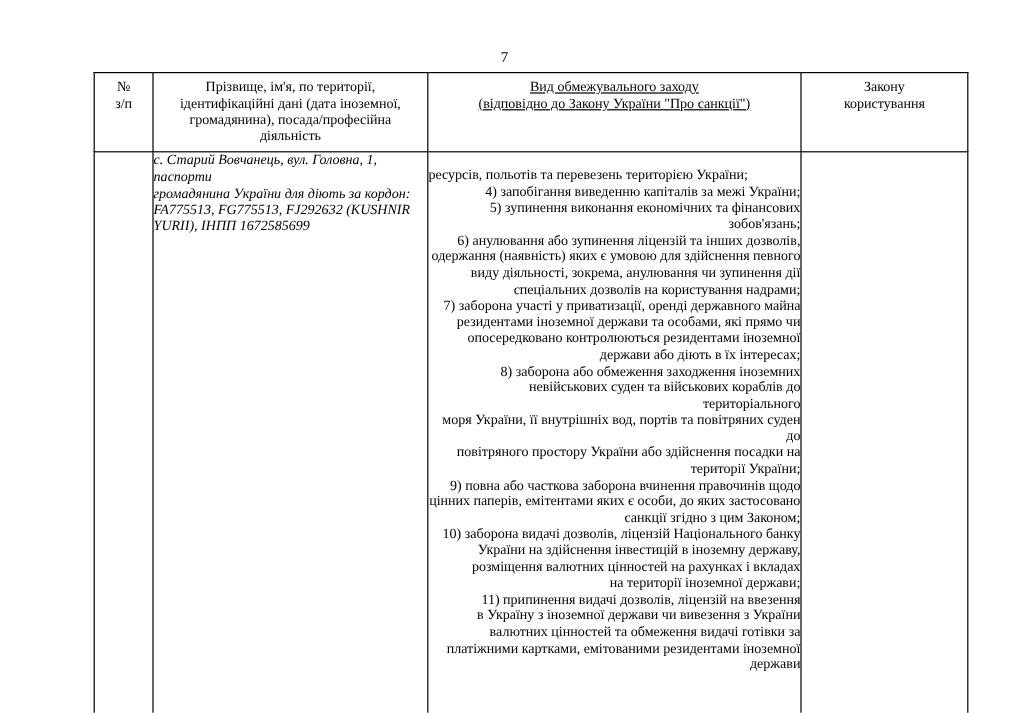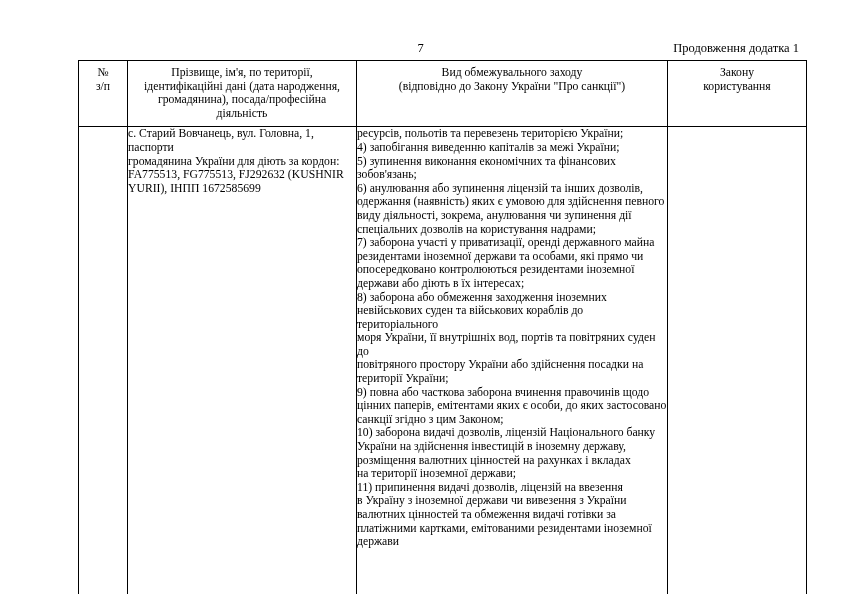--- a/index.html
+++ b/index.html
@@ -54,21 +54,21 @@
     table-layout: fixed;
   }
   table.doc-table td, table.doc-table th {
     border: 1px solid #000000;
     vertical-align: top;
     padding: 0;
     font-weight: normal;
   }
   th.col-num { width: 48px; }
   th.col-person { width: 228px; }
-  th.col-measure { width: 310px; }
+  th.col-measure { width: 310px; text-decoration: underline; }
   th.col-term { width: 138px; }
 
   .th-inner {
     padding: 5px 4px 6px 4px;
     text-align: center;
     font-size: 11.7px;
     line-height: 13.6px;
   }
   .th-inner .line { display: block; }
 
@@ -82,53 +82,53 @@
     padding: 6px 8px 6px 8px;
     font-size: 11.7px;
     line-height: 13.6px;
   }
   .cell-term {
     padding: 6px 6px;
     font-size: 11.7px;
     line-height: 13.6px;
   }
   .para {
-    margin: 0 0 0 0;
+    margin: 12px 0 0 0;
   }
   .para + .para {
     margin-top: 0;
+    text-align: right;
   }
   .spacer-para {
     margin-top: 13px;
   }
-  .person-line { display: block; }
+  .person-line { display: block; font-style: italic; }
 </style>
 </head>
 <body>
 
 <div class="page">
 
   <div class="header-row">
     <div class="page-number">7</div>
-    <div class="continuation">Продовження додатка 1</div>
   </div>
 
   <table class="doc-table">
     <thead>
       <tr>
         <th class="col-num">
           <div class="th-inner">
             <span class="line">№</span>
             <span class="line">з/п</span>
           </div>
         </th>
         <th class="col-person">
           <div class="th-inner">
             <span class="line">Прізвище, ім'я, по території,</span>
-            <span class="line">ідентифікаційні дані (дата народження,</span>
+            <span class="line">ідентифікаційні дані (дата іноземної,</span>
             <span class="line">громадянина), посада/професійна діяльність</span>
           </div>
         </th>
         <th class="col-measure">
           <div class="th-inner">
             <span class="line">Вид обмежувального заходу</span>
             <span class="line">(відповідно до Закону України "Про санкції")</span>
           </div>
         </th>
         <th class="col-term">

